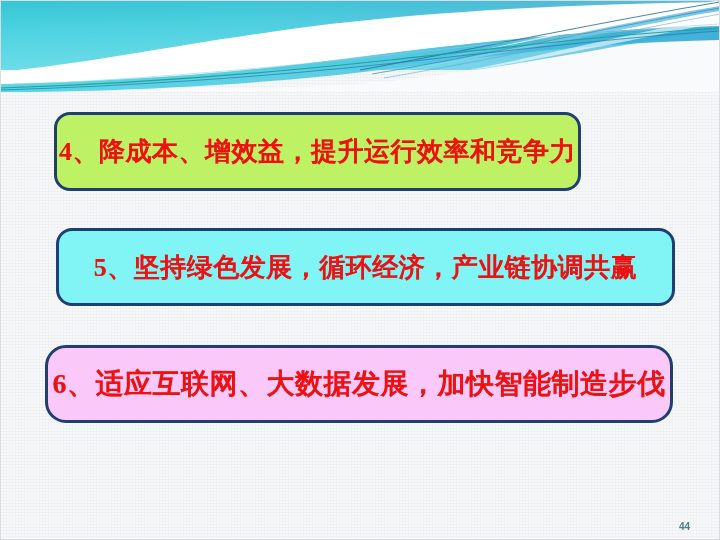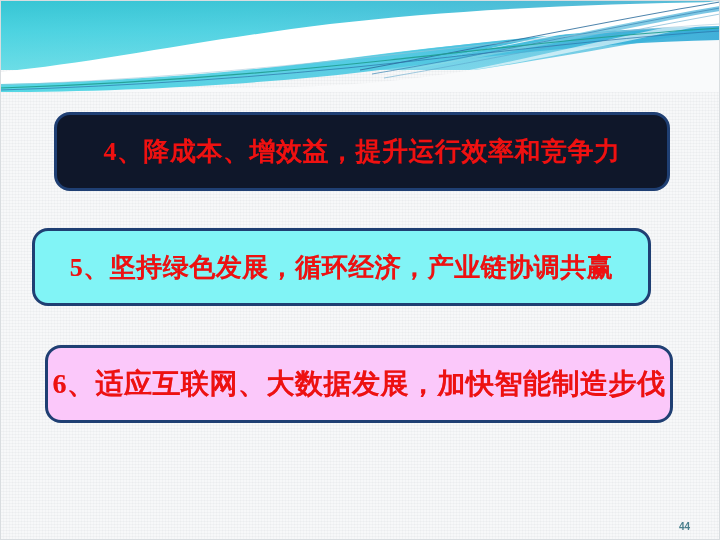--- a/index.html
+++ b/index.html
@@ -77,42 +77,43 @@
     font-family: "Liberation Serif", "DejaVu Serif", serif;
     font-weight: bold;
     letter-spacing: 0.5px;
     white-space: nowrap;
     text-shadow: 0 0 0.5px rgba(200,0,0,0.45);
   }
 
   .callout-1 {
     left: 54px;
     top: 112px;
-    width: 616px;
+    width: 527px;
     height: 79px;
-    background: #0f172a;
+    background: #bef264;
     font-size: 26px;
   }
 
   .callout-2 {
-    left: 32px;
+    left: 56px;
     top: 228px;
     width: 619px;
     height: 78px;
     background: #81f4f6;
     font-size: 26px;
   }
 
   .callout-3 {
     left: 45px;
     top: 345px;
     width: 628px;
     height: 78px;
     background: #fbc8fa;
     font-size: 28px;
+    border-radius: 21px;
   }
 
   
   .page-number {
     position: absolute;
     right: 30px;
     bottom: 8px;
     font-family: "Liberation Sans", sans-serif;
     font-size: 10px;
     font-weight: bold;

